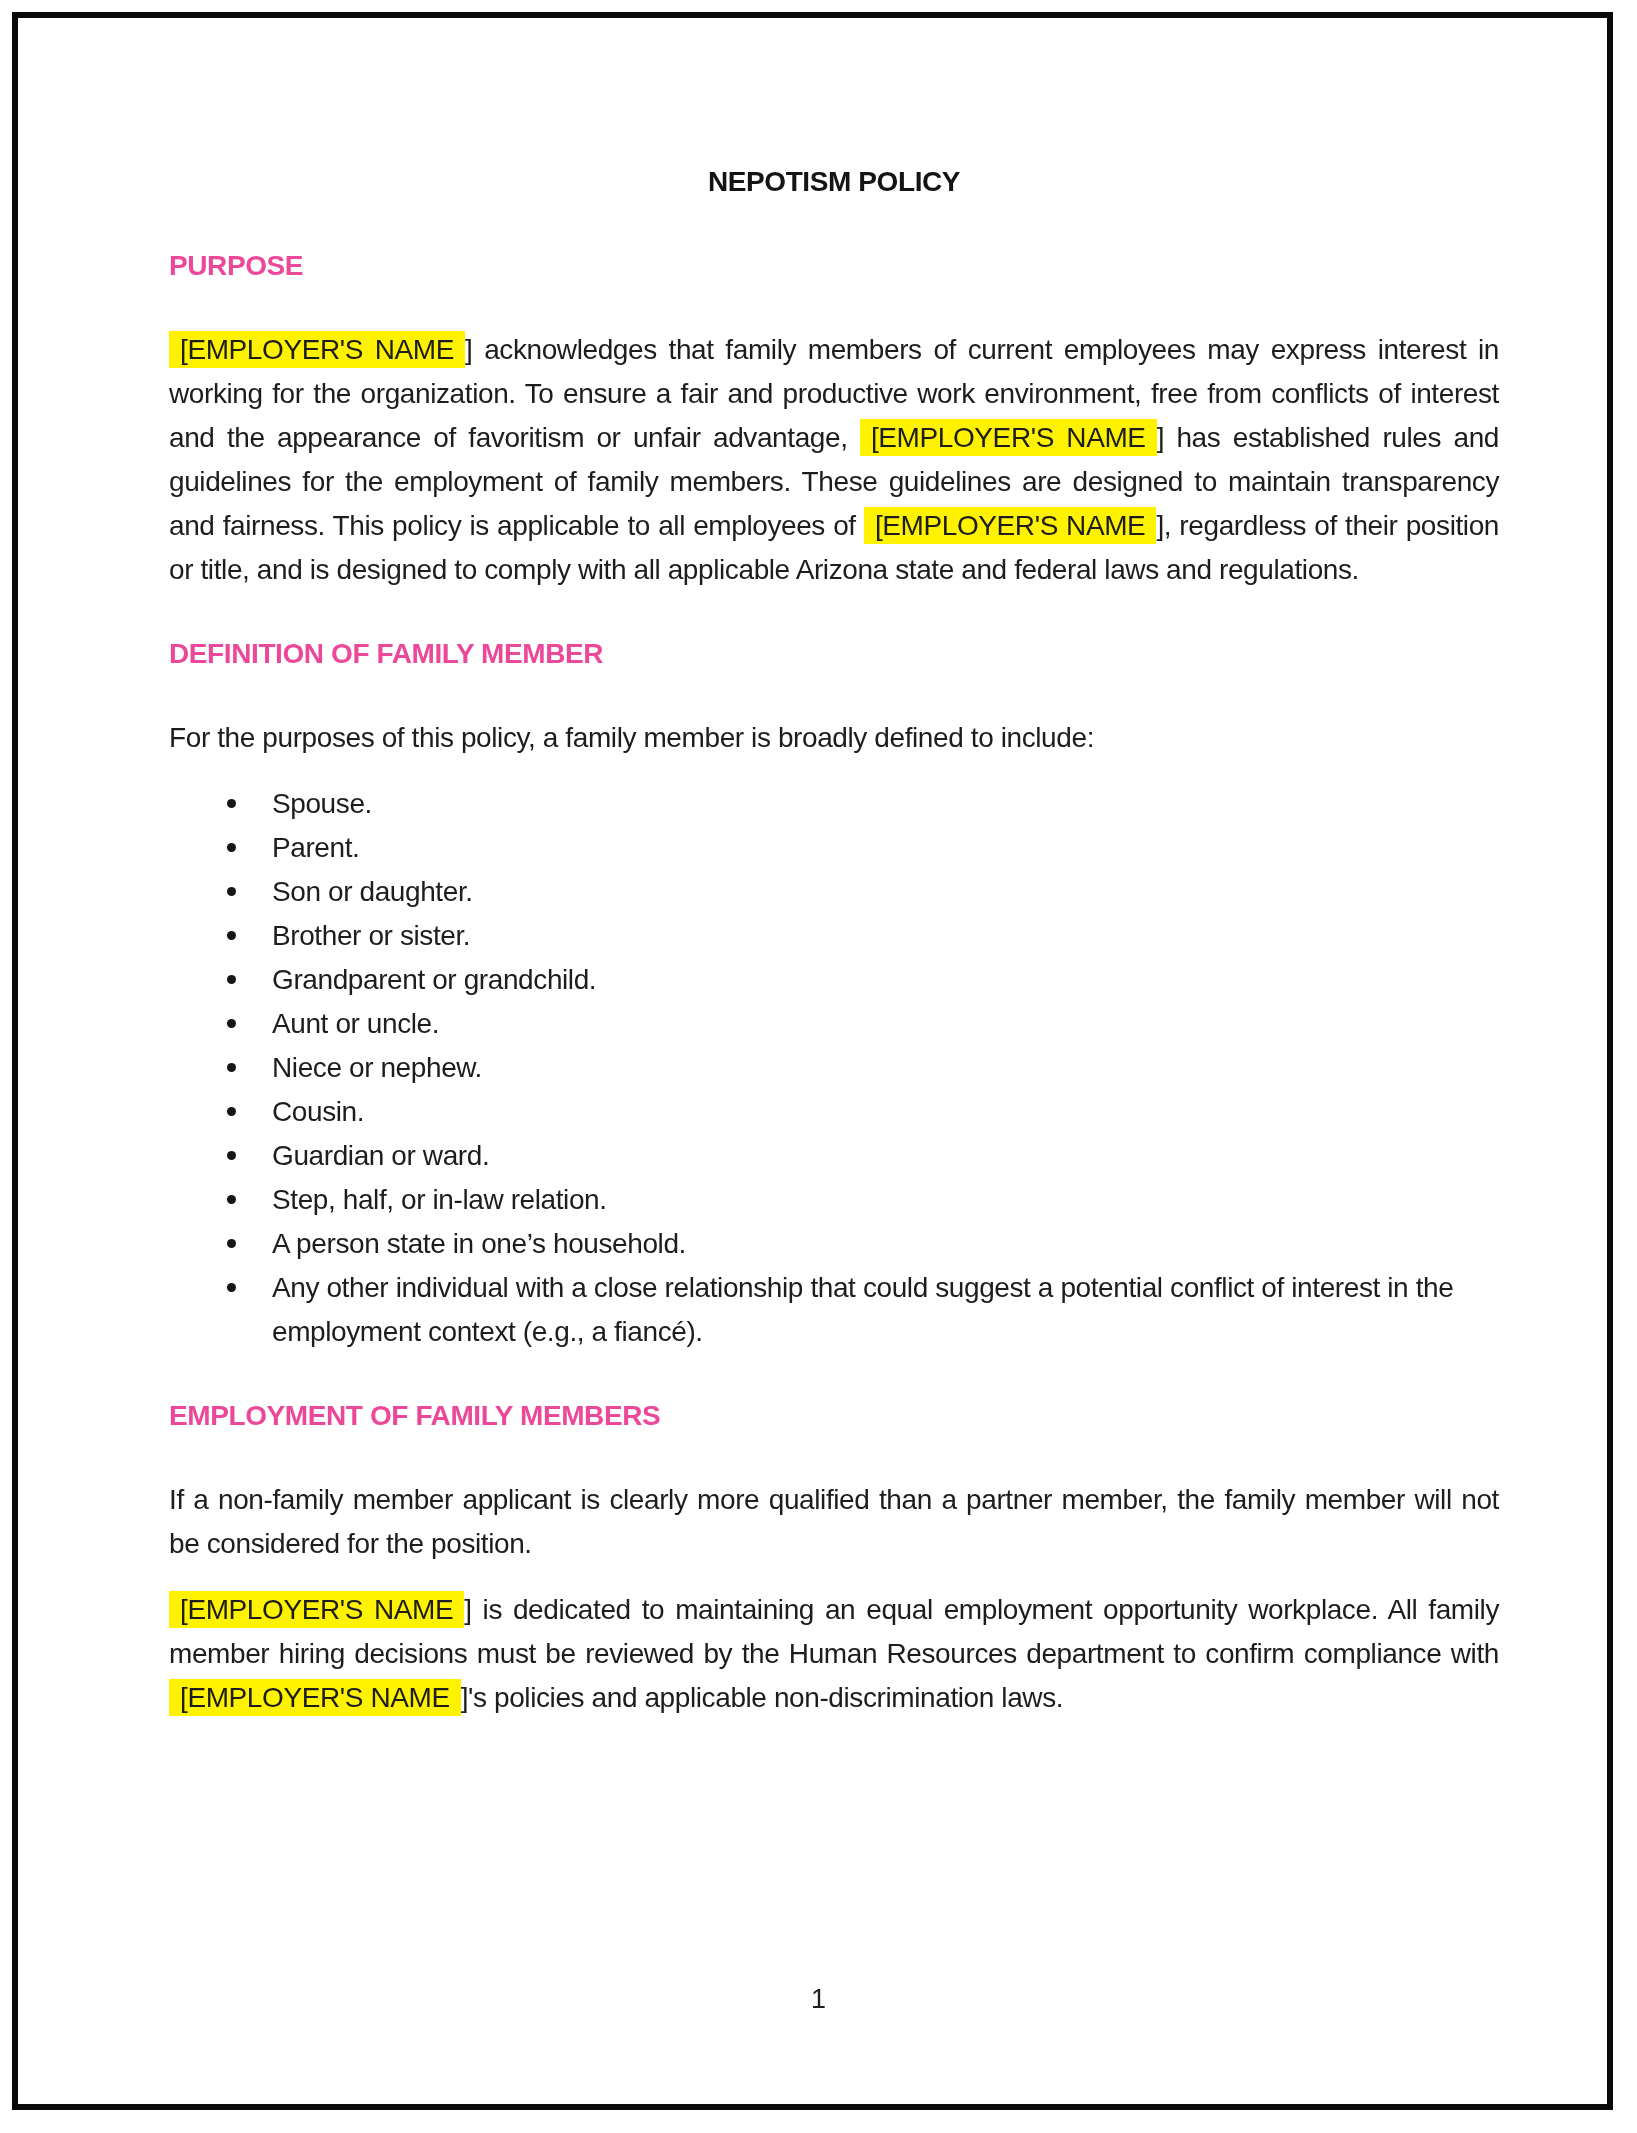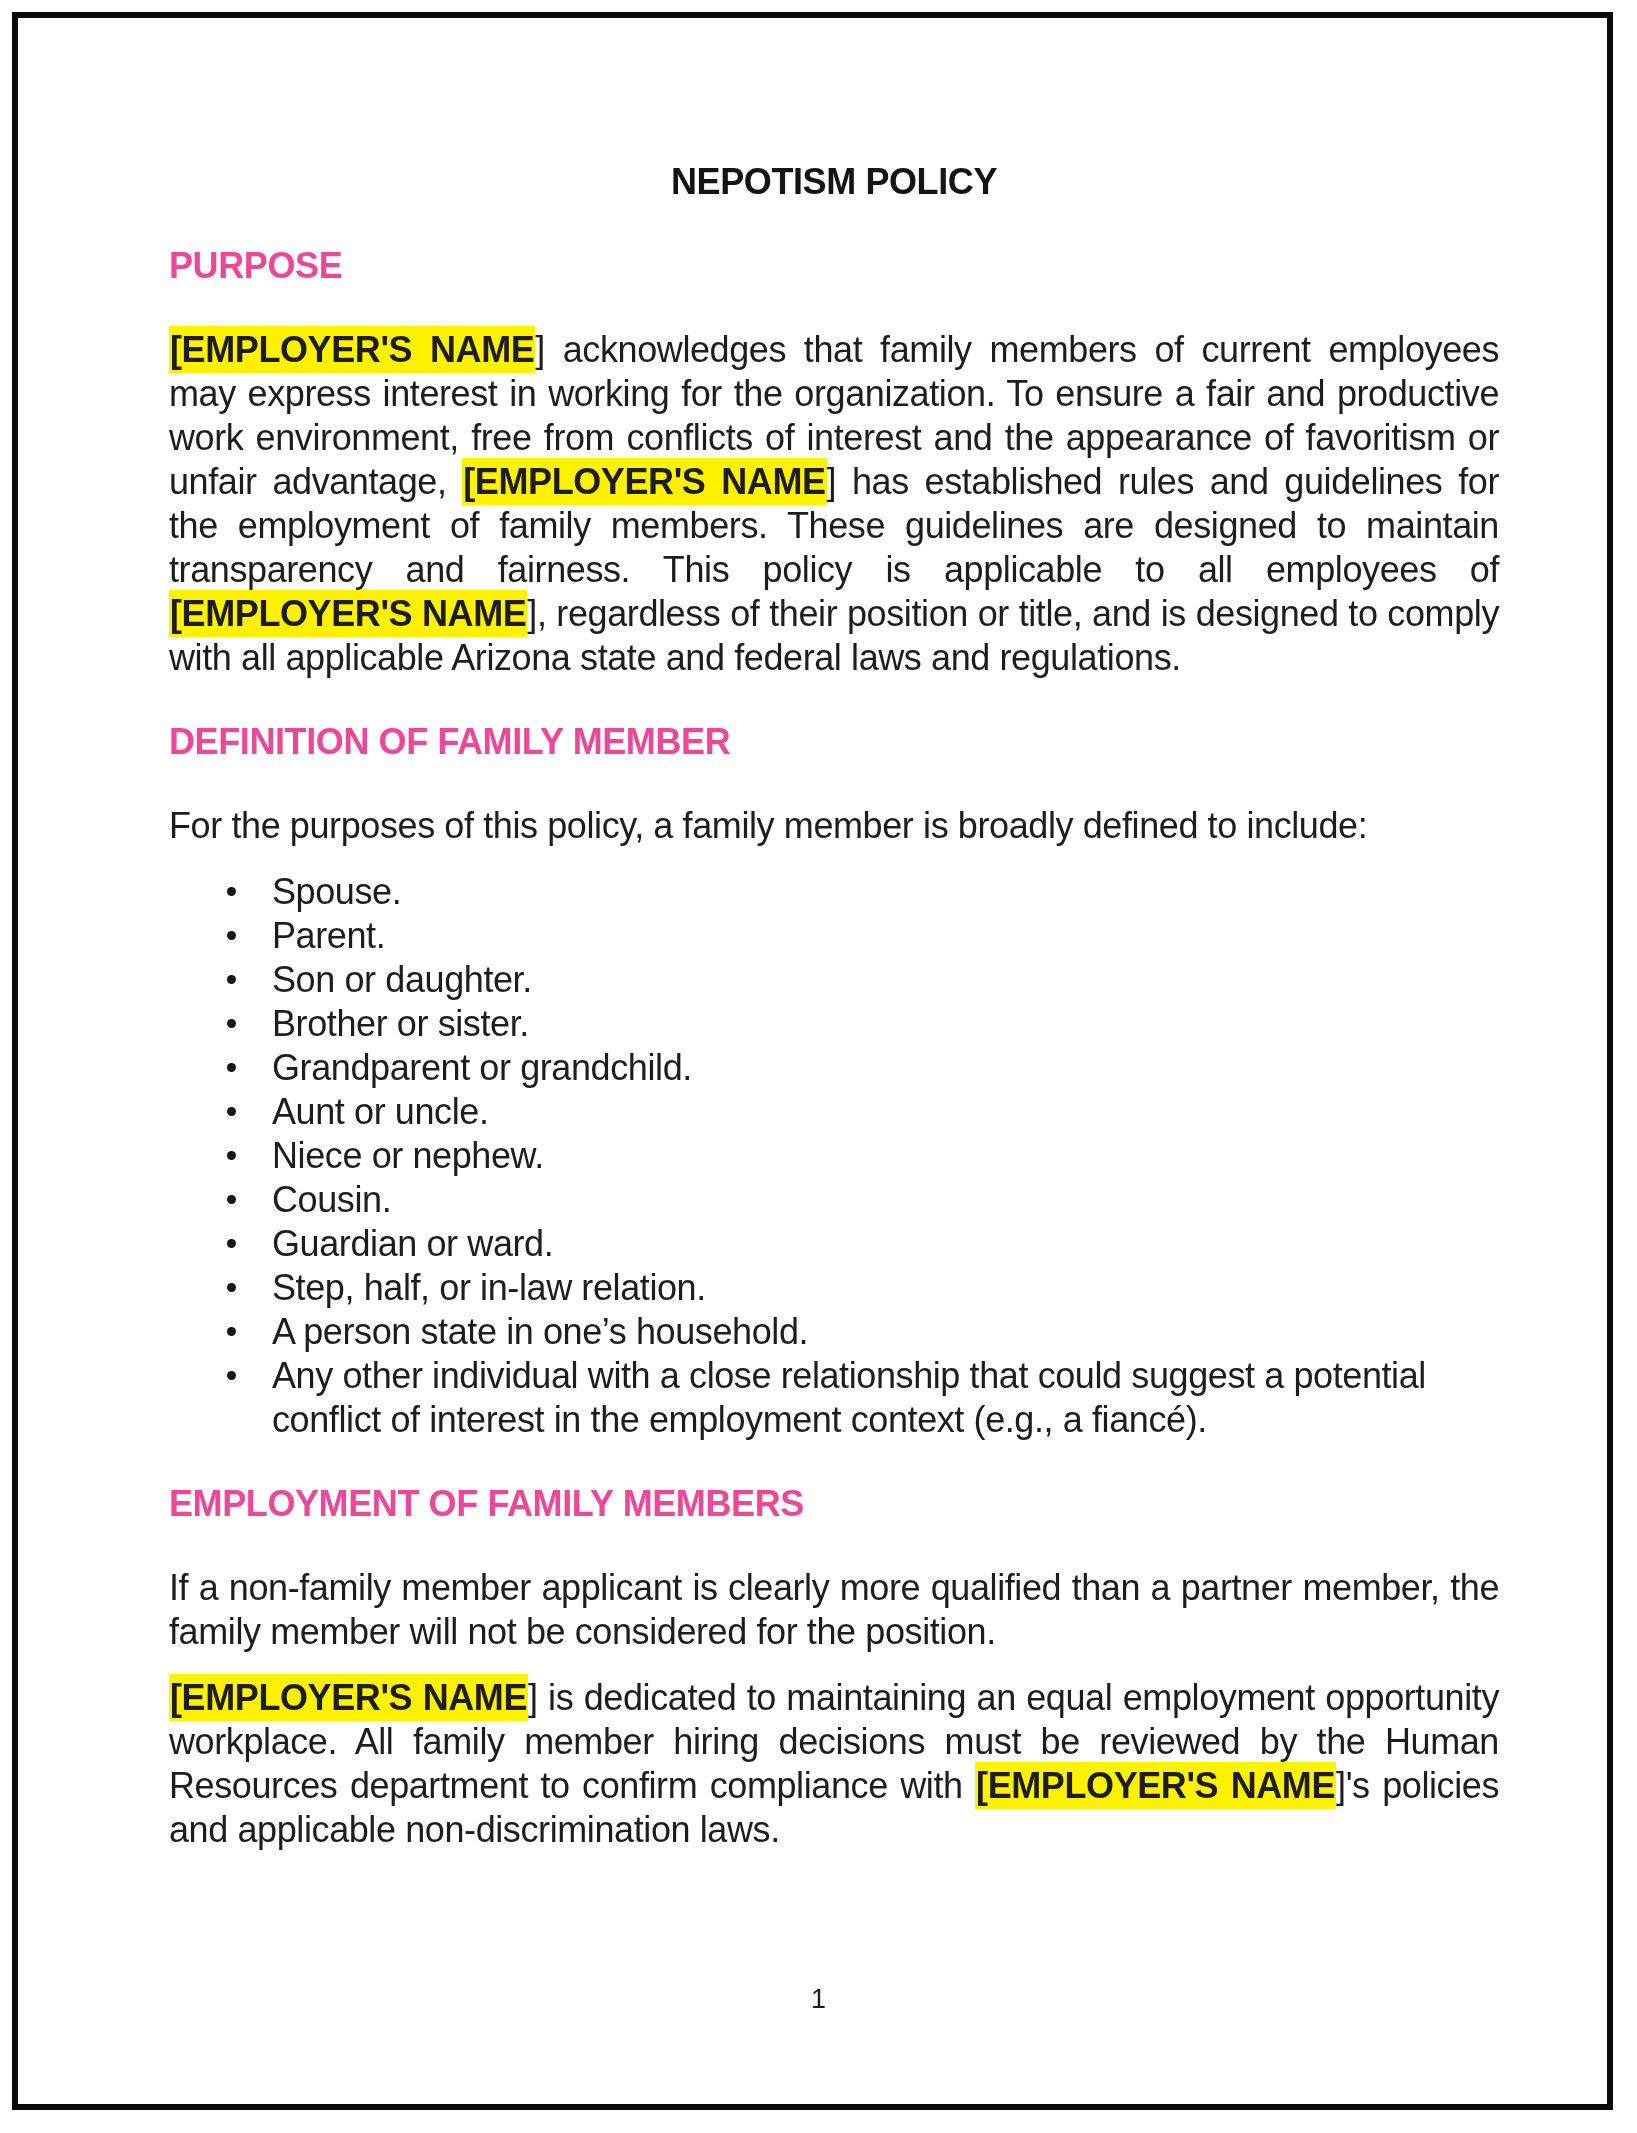--- a/index.html
+++ b/index.html
@@ -18,21 +18,21 @@
     width: 1601px;
     height: 2098px;
     box-sizing: border-box;
     border: 6px solid #0a0a0a;
   }
   .document-content {
     position: absolute;
     left: 169px;
     top: 160px;
     width: 1330px;
-    font-size: 36px;
+    font-size: 28px;
     line-height: 44px;
     letter-spacing: -0.4px;
     color: #1d1d1d;
   }
   .doc-title {
     text-align: center;
     font-weight: 700;
     color: #141414;
     margin: 0 0 22px 0;
   }
@@ -40,22 +40,21 @@
     font-weight: 700;
     color: #ec4899;
     margin: 40px 0;
   }
   .doc-para {
     text-align: justify;
     margin: 22px 0;
   }
   mark.hl {
     color: inherit;
-    padding: 3px 1px;
-    font-weight: bold;
+    padding: 3px 11px;
   }
   .doc-list {
     list-style: none;
     margin: 22px 0;
     padding: 0 0 0 103px;
   }
   .doc-list li {
     position: relative;
     text-align: left;
   }

